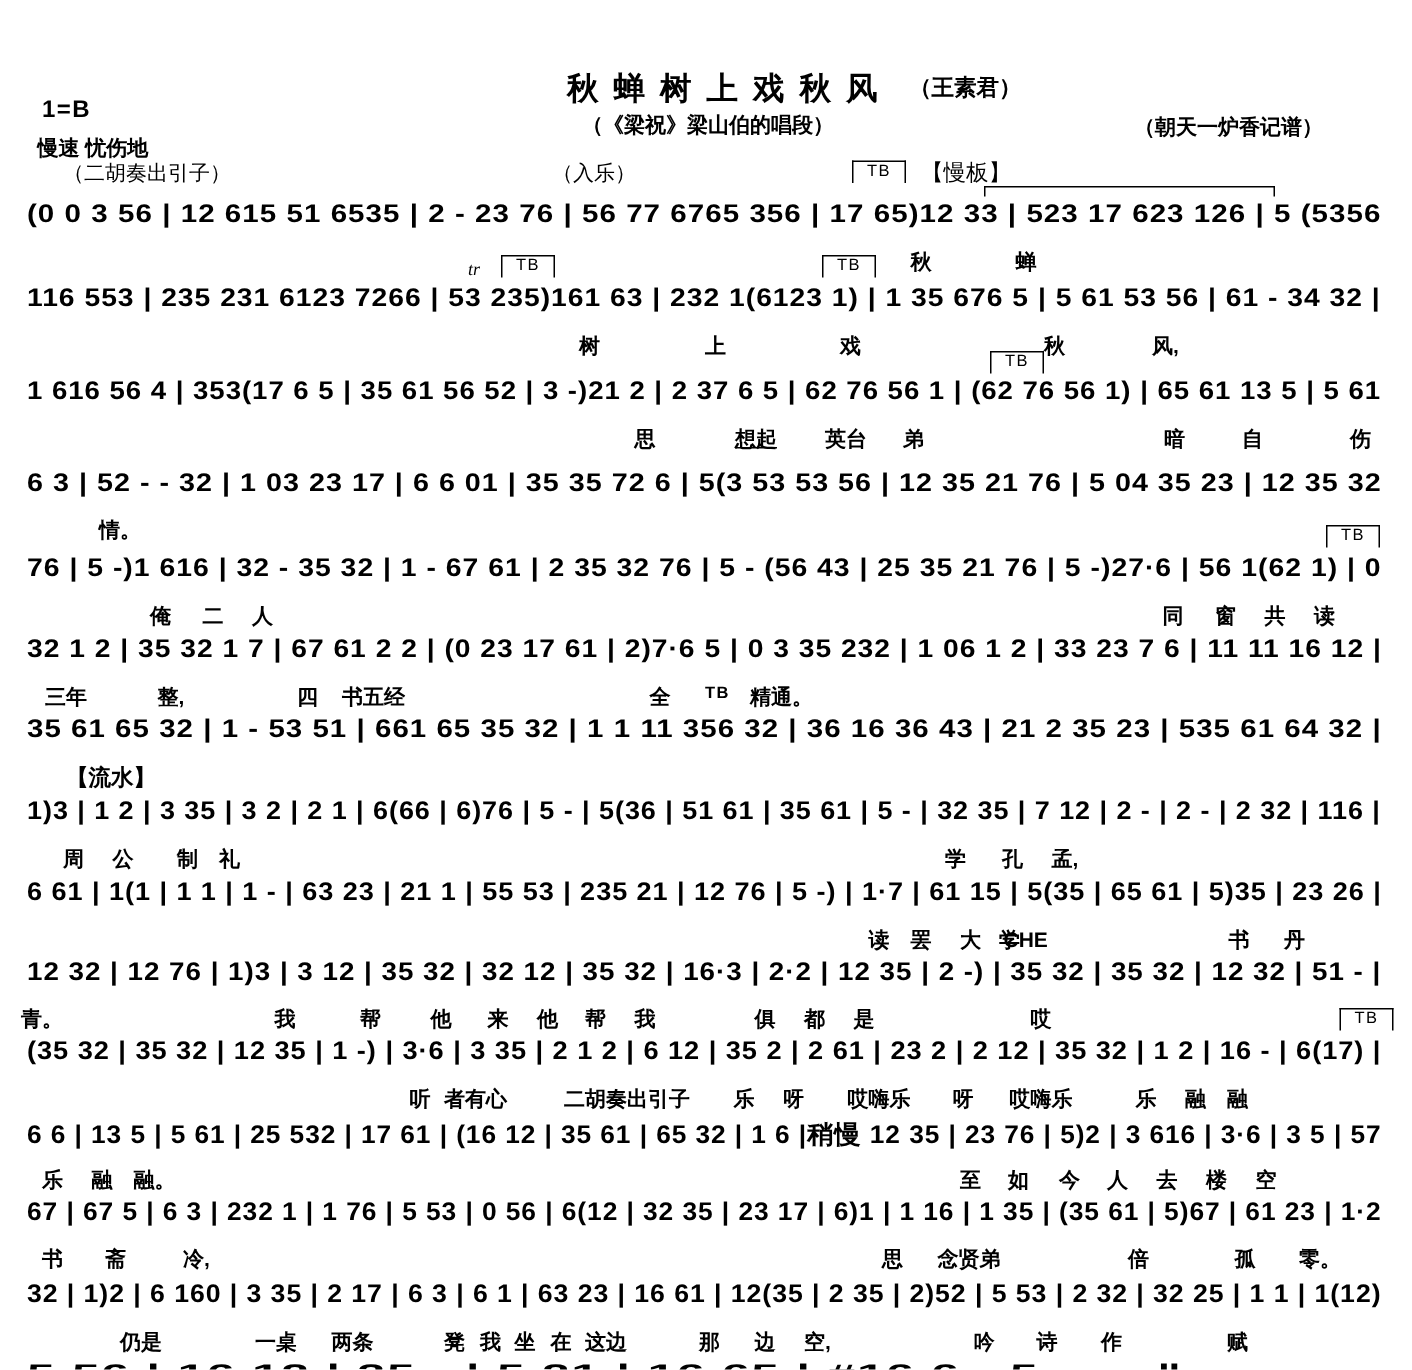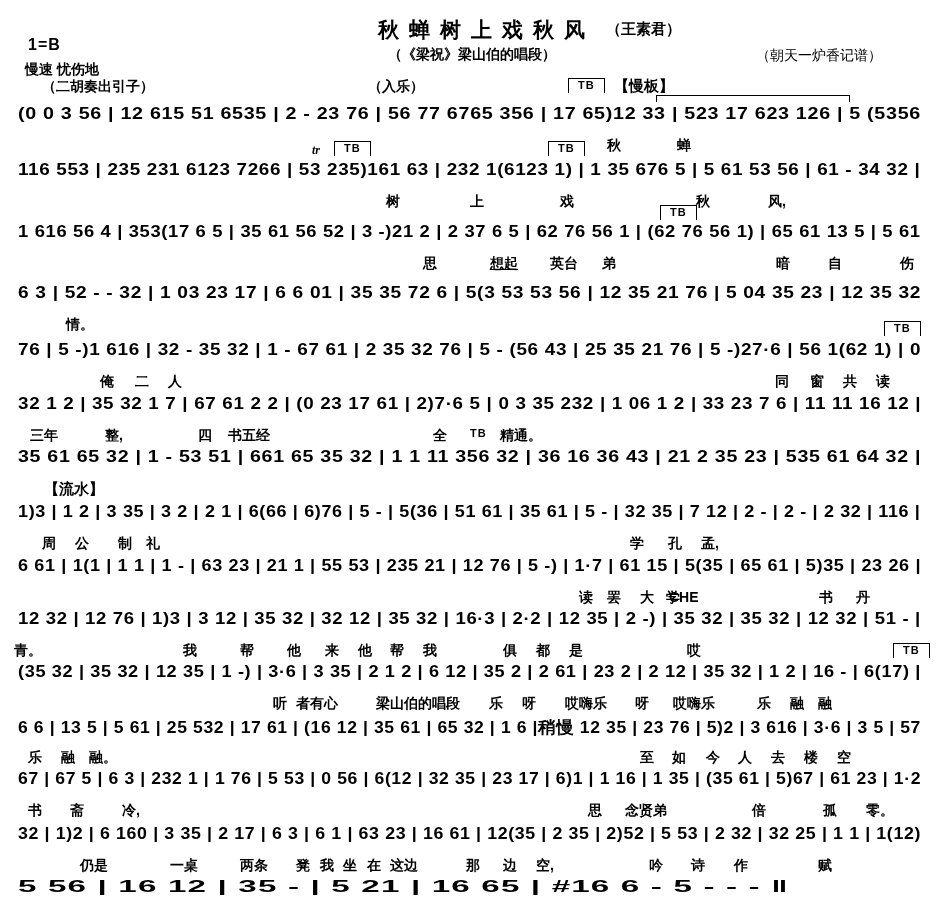--- a/index.html
+++ b/index.html
@@ -1,38 +1,38 @@
 <!DOCTYPE html>
 <html><head>
 <meta charset="utf-8">
 <style>
   html,body{margin:0;padding:0;}
   body{
     width:941px;height:913px;position:relative;background:#ffffff;color:#000;
     font-family:"Liberation Sans","DejaVu Sans",sans-serif;overflow:hidden;
   }
-  .page{position:absolute;inset:0;}
+  .page{position:absolute;inset:0;margin-top:29px;}
   .title{
     position:absolute;left:378px;top:16px;font-size:21px;font-weight:bold;
     letter-spacing:10px;font-family:"Liberation Serif","DejaVu Serif",serif;
   }
   .performer{position:absolute;left:606px;top:20px;font-size:15px;font-weight:bold;}
   .subtitle{position:absolute;left:388px;top:46px;font-size:14px;font-weight:bold;}
-  .transcriber{position:absolute;left:756px;top:47px;font-size:14px;font-weight:normal;}
+  .transcriber{position:absolute;left:756px;top:47px;font-size:14px;font-weight:bold;}
   .key{position:absolute;left:28px;top:36px;font-size:16px;font-weight:bold;letter-spacing:1px;}
   .tempo{position:absolute;left:25px;top:61px;font-size:14px;font-weight:bold;}
   .notation{
     position:absolute;white-space:pre;font-weight:bold;font-size:17px;
     letter-spacing:0.6px;transform-origin:0 50%;
     font-family:"Liberation Sans","DejaVu Sans",sans-serif;
   }
   .lyric{position:absolute;font-size:14px;font-weight:bold;white-space:pre;}
   .lyric.section{font-size:15px;}
   .lyric.tbtxt{font-size:11px;letter-spacing:1px;}
-  .ann{position:absolute;font-size:12px;font-weight:bold;white-space:pre;}
+  .ann{position:absolute;font-size:12px;font-weight:normal;white-space:pre;}
   .ann.tb{font-size:11px;border:1px solid #000;border-bottom:none;padding:0 9px 2px 9px;letter-spacing:1px;}
   .ann.tr{font-style:italic;font-family:"Liberation Serif","DejaVu Serif",serif;}
   .ann.section{font-size:15px;}
   .ann.plain{font-size:14px;}
   .bracket-line{position:absolute;height:6px;border:1.5px solid #000;border-bottom:none;}
   .watermark{position:absolute;left:750px;top:838px;width:190px;height:70px;}
   .wm-swoosh{
     position:absolute;left:8px;top:16px;width:64px;height:42px;
     border:7px solid #d6d6d6;border-color:transparent transparent #d6d6d6 #d6d6d6;
     border-radius:50%;transform:rotate(-18deg);
@@ -128,21 +128,21 @@
       <span class="lyric" style="left: 390px; top: 642px;">帮</span>
       <span class="lyric" style="left: 423px; top: 642px;">我</span>
       <span class="lyric" style="left: 503px; top: 642px;">俱</span>
       <span class="lyric" style="left: 536px; top: 642px;">都</span>
       <span class="lyric" style="left: 569px; top: 642px;">是</span>
       <span class="lyric" style="left: 687px; top: 642px;">哎</span>
       <span class="ann tb" style="left: 893px; top: 643px;">TB</span>
       <div class="notation" style="left: 18px; top: 662px; transform: scaleX(1.0661);">(35 32 | 35 32 | 12 35 | 1 -) | 3·6 | 3 35 | 2 1 2 | 6 12 | 35 2 | 2 61 | 23 2 | 2 12 | 35 32 | 1 2 | 16 - | 6(17) |</div>
       <span class="lyric" style="left: 273px; top: 695px;">听</span>
       <span class="lyric" style="left: 296px; top: 695px;">者有心</span>
-      <span class="lyric" style="left: 376px; top: 695px;">梁山伯的唱段</span>
+      <span class="lyric" style="left: 376px; top: 695px;">二胡奏出引子</span>
       <span class="lyric" style="left: 489px; top: 695px;">乐</span>
       <span class="lyric" style="left: 522px; top: 695px;">呀</span>
       <span class="lyric" style="left: 565px; top: 695px;">哎嗨乐</span>
       <span class="lyric" style="left: 635px; top: 695px;">呀</span>
       <span class="lyric" style="left: 673px; top: 695px;">哎嗨乐</span>
       <span class="lyric" style="left: 757px; top: 695px;">乐</span>
       <span class="lyric" style="left: 790px; top: 695px;">融</span>
       <span class="lyric" style="left: 818px; top: 695px;">融</span>
       <div class="notation" style="left: 18px; top: 716px; transform: scaleX(1.0308);">6 6 | 13 5 | 5 61 | 25 532 | 17 61 | (16 12 | 35 61 | 65 32 | 1 6 |稍慢 12 35 | 23 76 | 5)2 | 3 616 | 3·6 | 3 5 | 57</div>
       <span class="lyric" style="left: 28px; top: 749px;">乐</span>
@@ -160,21 +160,21 @@
       <span class="lyric" style="left: 70px; top: 802px;">斋</span>
       <span class="lyric" style="left: 122px; top: 802px;">冷,</span>
       <span class="lyric" style="left: 588px; top: 802px;">思</span>
       <span class="lyric" style="left: 625px; top: 802px;">念贤弟</span>
       <span class="lyric" style="left: 752px; top: 802px;">倍</span>
       <span class="lyric" style="left: 823px; top: 802px;">孤</span>
       <span class="lyric" style="left: 866px; top: 802px;">零。</span>
       <div class="notation" style="left: 18px; top: 824px; transform: scaleX(1.0451);">32 | 1)2 | 6 160 | 3 35 | 2 17 | 6 3 | 6 1 | 63 23 | 16 61 | 12(35 | 2 35 | 2)52 | 5 53 | 2 32 | 32 25 | 1 1 | 1(12)</div>
       <span class="lyric" style="left: 80px; top: 857px;">仍是</span>
       <span class="lyric" style="left: 170px; top: 857px;">一桌</span>
-      <span class="lyric" style="left: 240px; top: 857px;">两条</span>
+      <span class="lyric" style="left: 221px; top: 857px;">两条</span>
       <span class="lyric" style="left: 296px; top: 857px;">凳</span>
       <span class="lyric" style="left: 320px; top: 857px;">我</span>
       <span class="lyric" style="left: 343px; top: 857px;">坐</span>
       <span class="lyric" style="left: 367px; top: 857px;">在</span>
       <span class="lyric" style="left: 390px; top: 857px;">这边</span>
       <span class="lyric" style="left: 466px; top: 857px;">那</span>
       <span class="lyric" style="left: 503px; top: 857px;">边</span>
       <span class="lyric" style="left: 536px; top: 857px;">空,</span>
       <span class="lyric" style="left: 649px; top: 857px;">吟</span>
       <span class="lyric" style="left: 691px; top: 857px;">诗</span>

